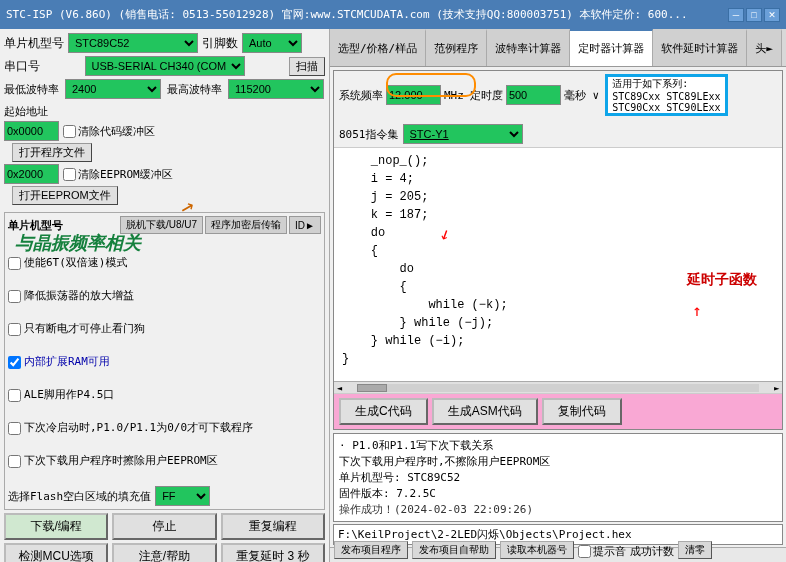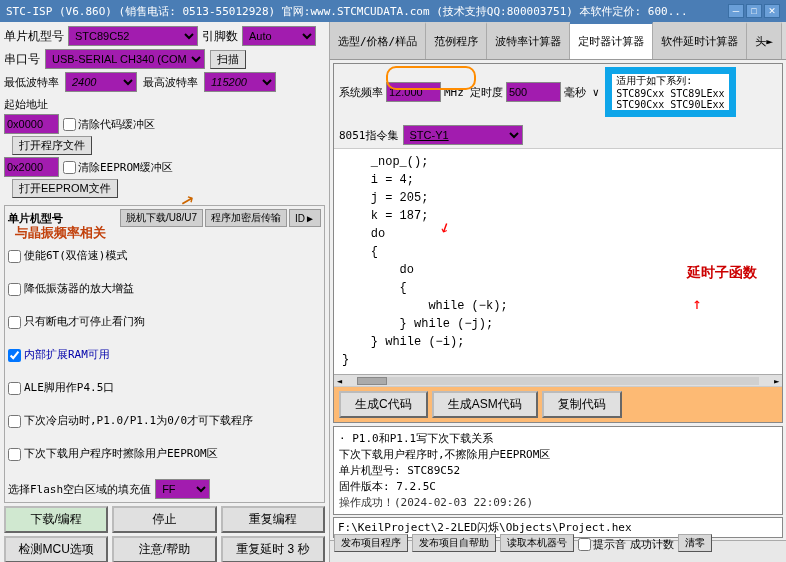--- a/index.html
+++ b/index.html
@@ -13,21 +13,21 @@
     }
 
     
     .title-bar {
       background: #4a7db5;
       color: white;
       padding: 3px 6px;
       display: flex;
       align-items: center;
       justify-content: space-between;
-      height: 22px;
+      height: 29px;
     }
     .title-bar-text { font-size: 11px; white-space: nowrap; overflow: hidden; }
     .title-bar-buttons { display: flex; gap: 2px; }
     .title-btn {
       background: #6a9fd8;
       border: 1px solid #3a6fa5;
       color: white;
       width: 16px;
       height: 14px;
       font-size: 9px;
@@ -51,35 +51,35 @@
       flex-direction: column;
       gap: 3px;
       flex-shrink: 0;
     }
 
     .row { display: flex; align-items: center; gap: 4px; flex-wrap: wrap; }
     .row label { white-space: nowrap; font-size: 12px; }
 
     select, input[type="text"] {
       border: 1px solid #888;
-      background: #a21caf;
+      background: #22c55e;
       font-size: 11px;
       height: 20px;
       padding: 0 2px;
     }
 
     .mcu-row { display: flex; align-items: center; gap: 4px; }
     .mcu-select { width: 130px; }
-    .引脚数-select { width: 74px; }
-
-    .com-row { display: flex; align-items: center; gap: 5px; }
+    .引脚数-select { width: 60px; }
+
+    .com-row { display: flex; align-items: center; gap: 5px; justify-content: space-between; }
     .com-select { width: 160px; }
 
     .baud-row { display: flex; align-items: center; gap: 6px; font-size: 11px; }
-    .baud-select { width: 72px; font-style: italic; }
+    .baud-select { width: 96px; }
 
     .addr-section { margin-top: 2px; }
     .addr-row { display: flex; align-items: center; gap: 4px; margin: 1px 0; }
     .addr-input { width: 55px; }
     .checkbox-label { display: flex; align-items: center; gap: 2px; font-size: 11px; }
 
     .file-row { display: flex; gap: 4px; margin: 2px 8px; }
     .file-btn {
       background: #e0e0e0;
       border: 1px outset #999;
@@ -180,21 +180,21 @@
       align-items: center;
       gap: 6px;
       flex-wrap: wrap;
     }
 
     .toolbar-item { display: flex; align-items: center; gap: 3px; font-size: 11px; }
     .freq-input { width: 55px; }
     .timer-input { width: 55px; }
 
     .series-box {
-      border: 7px solid #0ea5e9;
+      border: 3px solid #0ea5e9;
       padding: 0 4px;
       font-size: 10px;
       background: #fff;
       min-width: 90px;
     }
 
     .instruction-row { display: flex; align-items: center; gap: 4px; font-size: 11px; margin-top: 2px; }
     .instruction-select { width: 120px; text-decoration: underline; }
 
     
@@ -232,21 +232,21 @@
       position: absolute;
       left: 0;
     }
 
     
     .code-buttons {
       display: flex;
       gap: 4px;
       padding: 4px 5px;
       border-top: 1px solid #ccc;
-      background: #fdba74;
+      background: #f9a8d4;
     }
     .code-btn {
       background: #e0e0e0;
       border: 2px outset #bbb;
       padding: 3px 14px;
       font-size: 12px;
       cursor: pointer;
     }
 
     
@@ -444,21 +444,21 @@
         <button class="action-btn">注意/帮助</button>
         <button class="action-btn">重复延时 3 秒</button>
       </div>
       <div class="checkbox-bottom">
         <input type="checkbox" checked="" style="">
         <span>每次下载前都重新装载目标文件</span>
       </div>
       <div class="small-note">当目标文件变化时才重新装载</div>
     </div>
 
-    <div class="red-annotation" style="position: absolute; top: 202px; left: 15px; font-size: 13px; color: #c2410c; font-weight: bold; z-index: 10;">与晶振频率相关</div>
+    <div class="red-annotation" style="position: absolute; top: 202px; left: 15px; font-size: 18px; color: #15803d; font-weight: bold; z-index: 10; font-style: italic;">与晶振频率相关</div>
 
     <div style="position:absolute; top:165px; left:180px; font-size:22px; color:#cc6600; transform:rotate(-30deg);">→</div>
 
   </div>
 
   <div class="right-panel">
 
     <div class="tab-bar">
       <div class="tab">选型/价格/样品</div>
       <div class="tab">范例程序</div>

